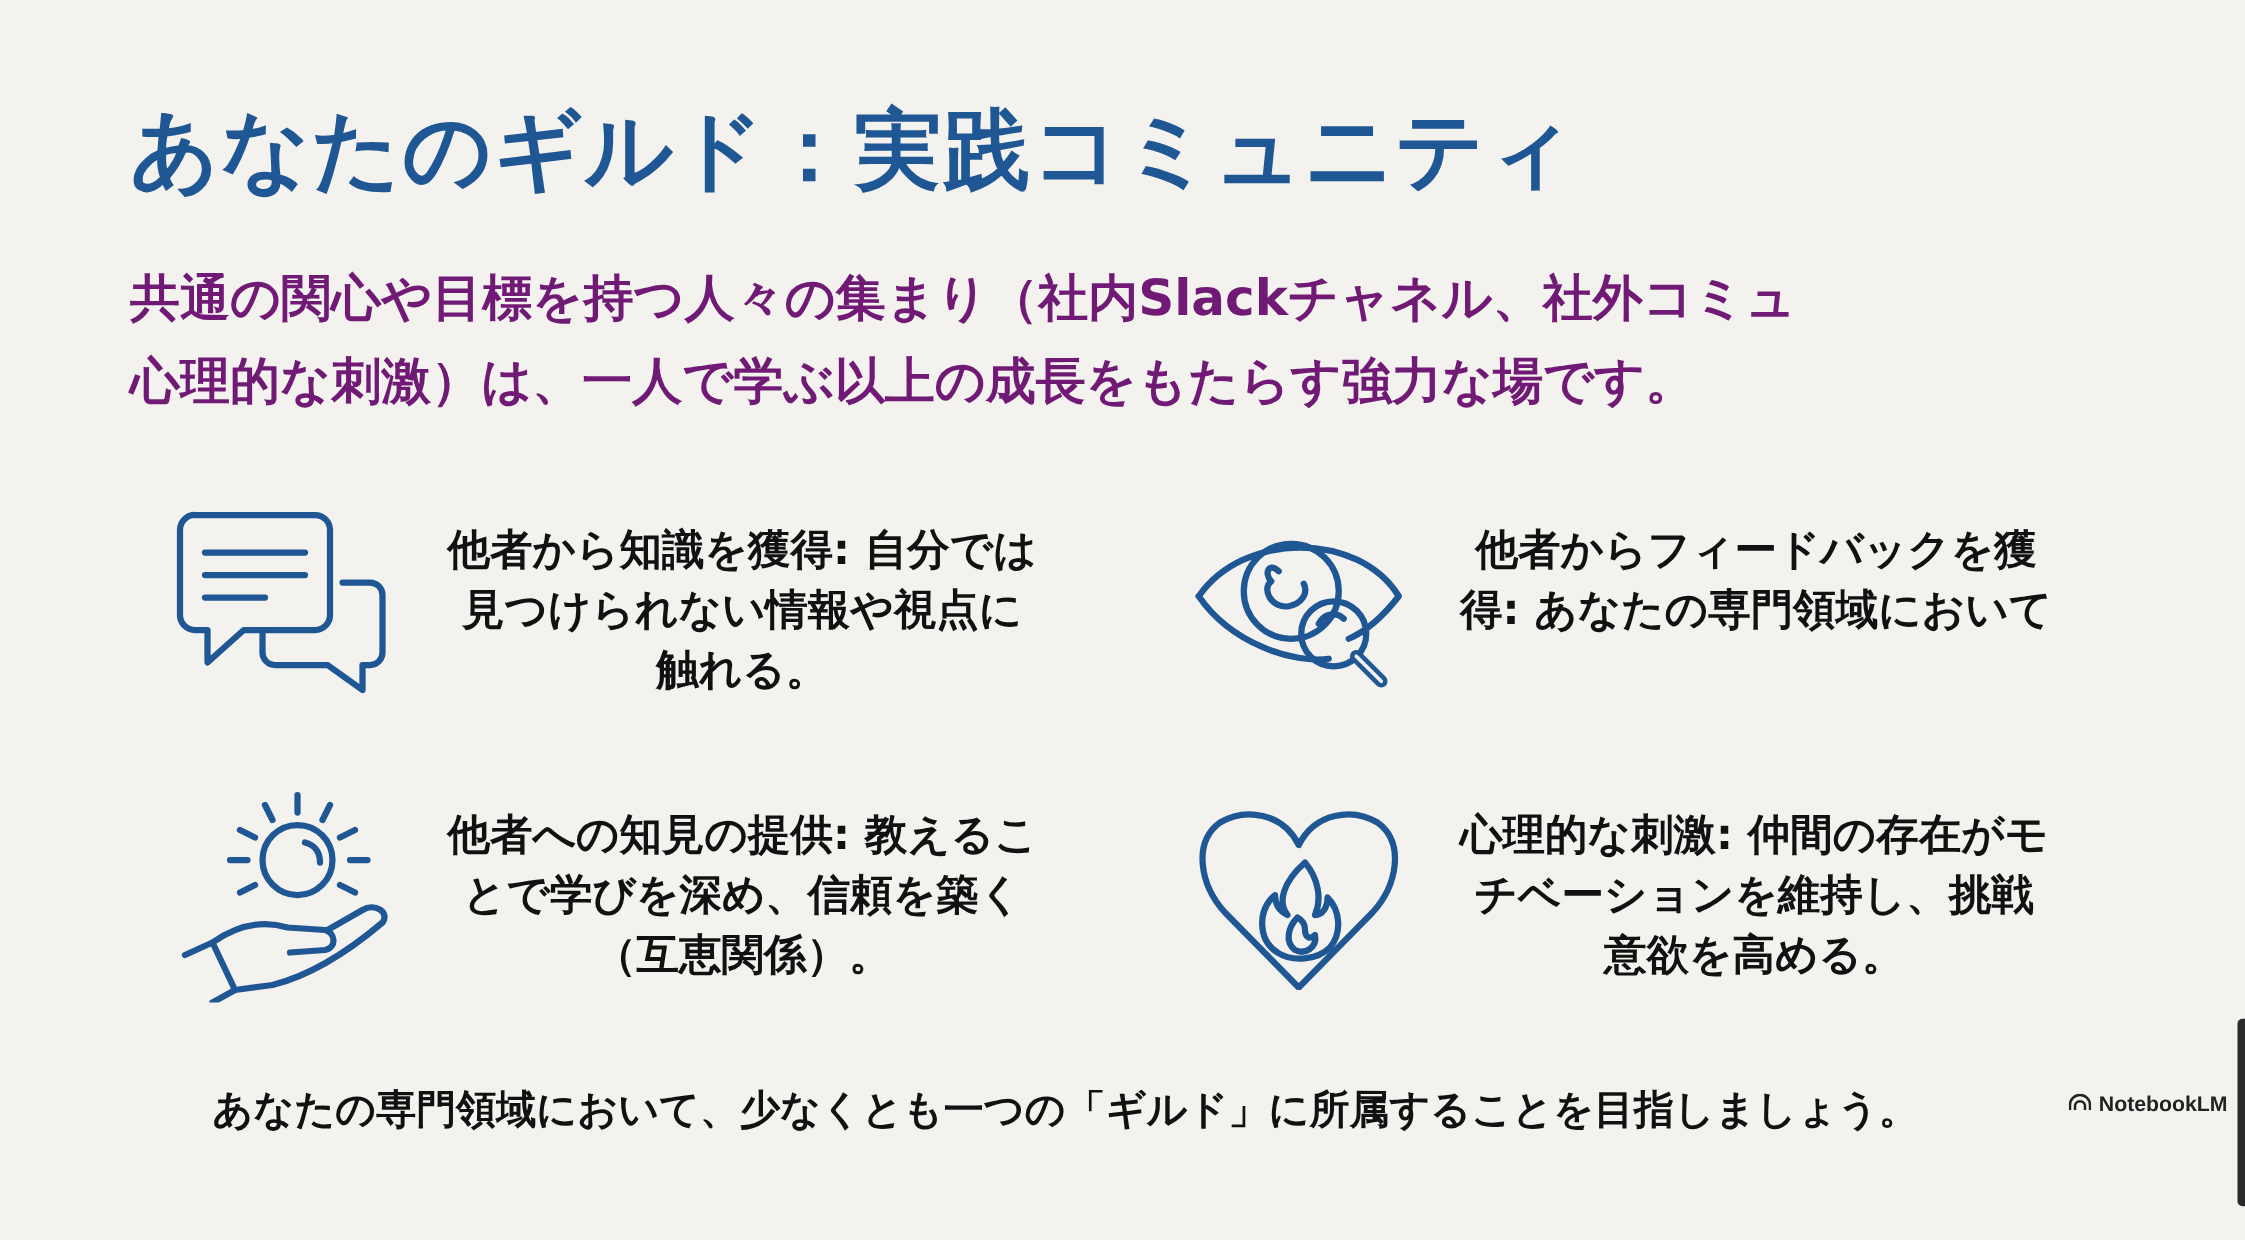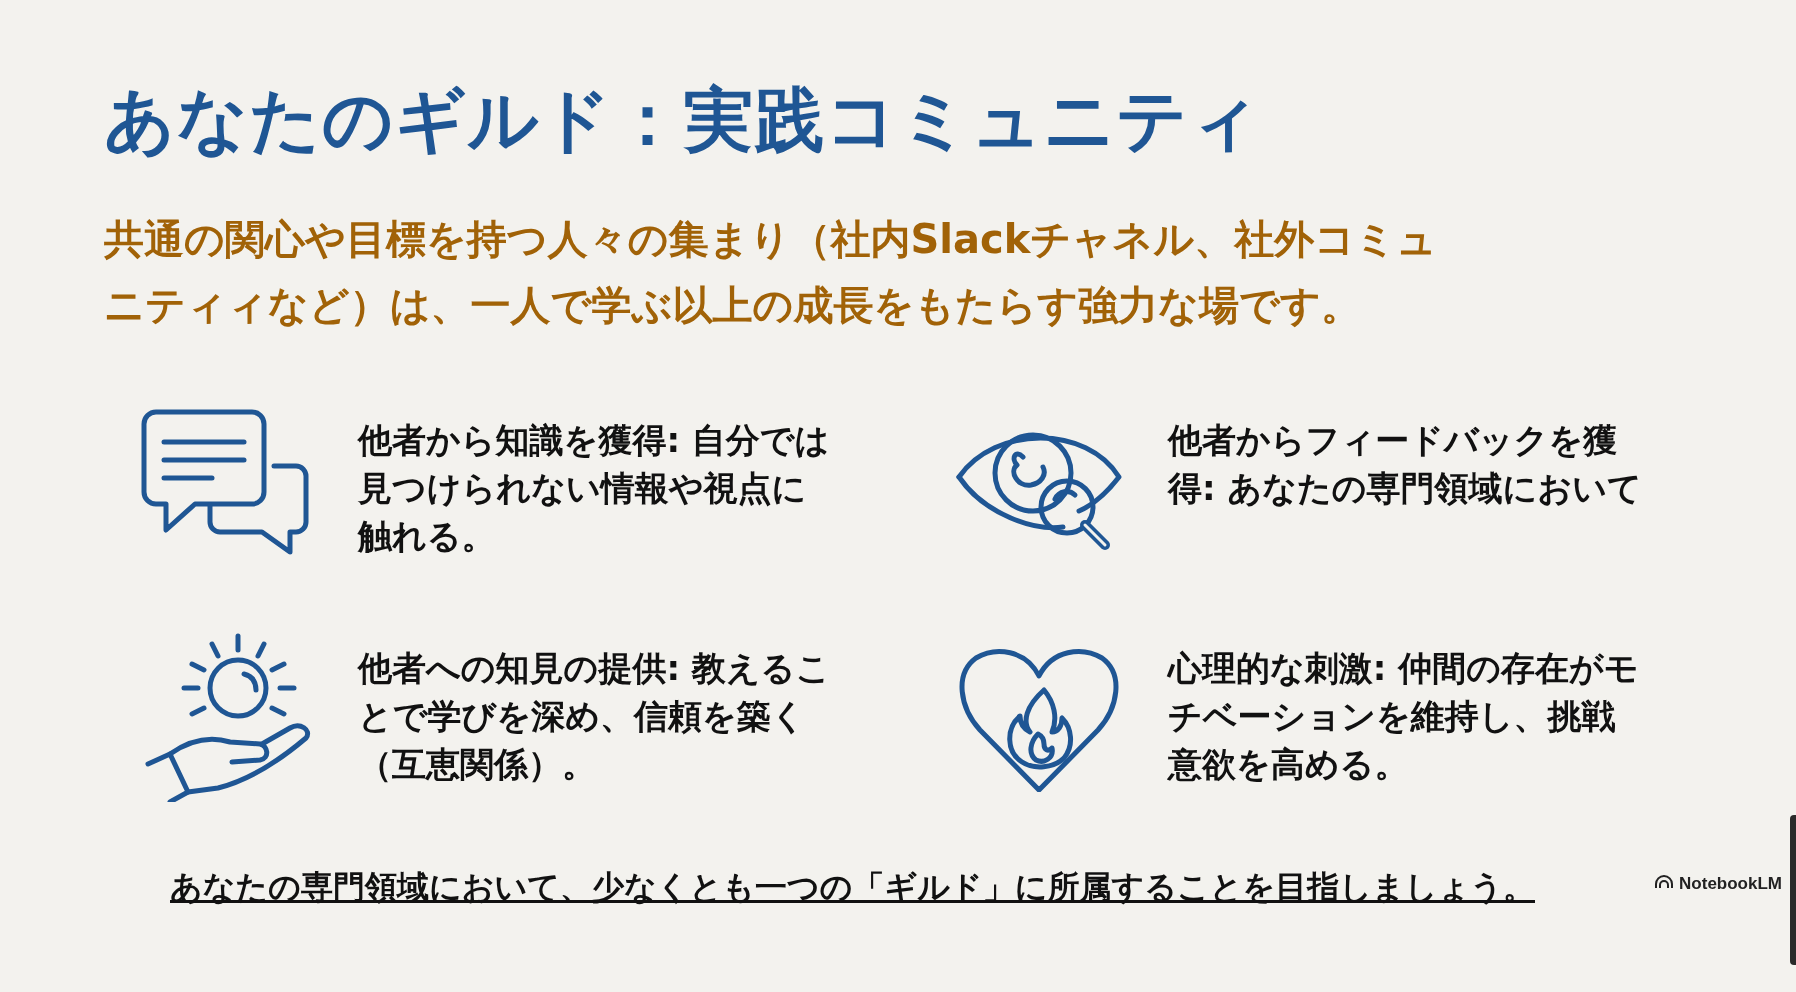--- a/index.html
+++ b/index.html
@@ -29,51 +29,50 @@
     line-height: 1.2;
     white-space: nowrap;
   }
   .lead {
     position: absolute;
     left: 104px;
     top: 206px;
     width: 1600px;
     font-size: 40px;
     font-weight: bold;
-    color: #a16207;
+    color: #701a75;
     line-height: 66px;
   }
   .lead .line { display: block; white-space: nowrap; }
   .card {
     position: absolute;
     display: flex;
     align-items: flex-start;
   }
   .card .icon {
     position: absolute;
     color: #1f5694;
   }
   .card .icon svg { display: block; }
   .card .text {
     position: absolute;
     font-size: 34px;
     font-weight: bold;
     line-height: 48px;
     color: #111;
   }
-  .card .text .line { display: block; white-space: nowrap; }
+  .card .text .line { display: block; white-space: nowrap; text-align: center; }
   .footer-note {
     position: absolute;
     left: 170px;
     top: 866px;
     font-size: 32px;
     font-weight: bold;
     color: #111;
     white-space: nowrap;
-    text-decoration: underline;
   }
   .brand {
     position: absolute;
     right: 14px;
     bottom: 2px;
     display: flex;
     align-items: center;
     gap: 6px;
     font-size: 17px;
     font-weight: bold;
@@ -92,21 +91,21 @@
 </style>
 </head>
 <body>
 
 <div class="slide">
 
   <div class="title">あなたのギルド：実践コミュニティ</div>
 
   <div class="lead">
     <span class="line">共通の関心や目標を持つ人々の集まり（社内Slackチャネル、社外コミュ</span>
-    <span class="line">ニティィなど）は、一人で学ぶ以上の成長をもたらす強力な場です。</span>
+    <span class="line">心理的な刺激）は、一人で学ぶ以上の成長をもたらす強力な場です。</span>
   </div>
 
   <div class="card" style="left:0;top:0;">
     <span class="icon" style="left:140px;top:408px;">
       <svg width="176" height="150" viewBox="0 0 176 150" fill="none" stroke="#1f5694" stroke-width="5" stroke-linecap="round" stroke-linejoin="round">
         <path d="M16 4 H112 a12 12 0 0 1 12 12 V84 a12 12 0 0 1 -12 12 H55 L26 122 V96 H16 a12 12 0 0 1 -12 -12 V16 a12 12 0 0 1 12 -12 Z"></path>
         <line x1="24" y1="34" x2="104" y2="34"></line>
         <line x1="24" y1="52" x2="104" y2="52"></line>
         <line x1="24" y1="70" x2="72" y2="70"></line>
         <path d="M134 58 H156 a10 10 0 0 1 10 10 V114 a10 10 0 0 1 -10 10 H150 V144 L122 124 H80 a10 10 0 0 1 -10 -10 V97"></path>

